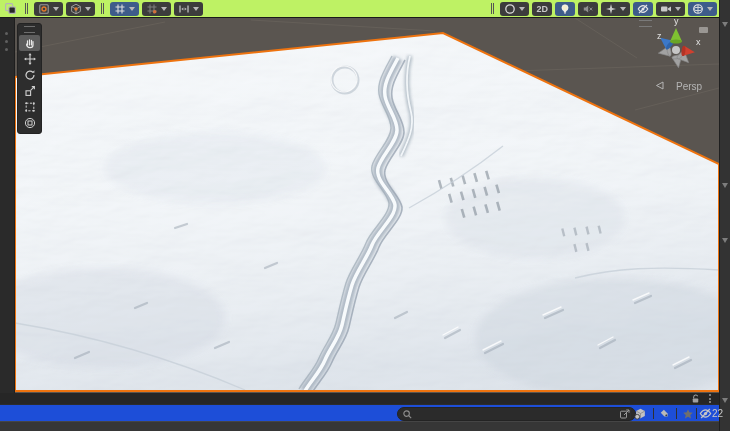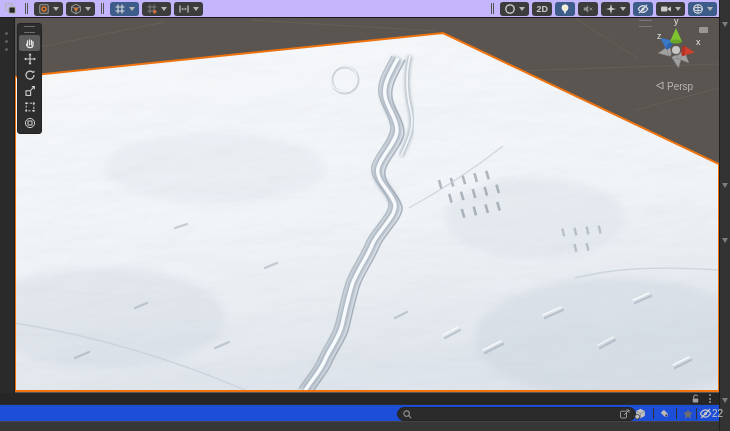--- a/index.html
+++ b/index.html
@@ -1,19 +1,19 @@
 <!DOCTYPE html>
 <html><head>
 <meta charset="utf-8">
 <style>
   html,body{margin:0;padding:0;background:#1e1e1e;}
   #app{position:relative;width:730px;height:431px;background:#383838;overflow:hidden;
        font-family:"Liberation Sans",sans-serif;-webkit-font-smoothing:antialiased;}
   
-  .topbar{position:absolute;left:0;top:0;width:719px;height:18px;background:#c4b5fd;
+  .topbar{position:absolute;left:0;top:0;width:719px;height:18px;background:#bef264;
           border-bottom:1px solid #1a1a1a;box-sizing:border-box;display:flex;
           align-items:center;justify-content:space-between;}
   .tb-group{display:flex;align-items:center;gap:3px;}
   .tb-group.left{padding-left:2px;}
   .tb-group.right{padding-right:2px;}
   .tb-btn{height:14px;border-radius:3px;background:#3c3c3c;display:flex;align-items:center;
           gap:3px;padding:0 4px;cursor:default;}
   .tb-btn.active{background:#3e5c8a;}
   .tb-btn.bare{background:transparent;padding:0 2px;}
   .caret{width:0;height:0;border-left:3px solid transparent;border-right:3px solid transparent;
@@ -35,21 +35,21 @@
   
   .palette{position:absolute;left:2px;top:5px;width:23px;background:#2d2d2d;border:1px solid #232323;
            border-radius:3px;padding:2px 0 2px;}
   .pal-handle{width:11px;height:5px;margin:0 auto 2px;border-top:1.5px solid #6e6e6e;
               border-bottom:1.5px solid #6e6e6e;}
   .pal-btn{width:21px;height:16px;margin:0 auto;display:flex;align-items:center;justify-content:center;
            border-radius:2px;}
   .pal-btn.active{background:#5d5d5d;}
   
   .gizmo{position:absolute;left:629px;top:-4px;width:64px;height:68px;}
-  .persp{position:absolute;left:640px;top:63px;display:flex;align-items:flex-start;gap:3px;
+  .persp{position:absolute;left:640px;top:63px;display:flex;align-items:flex-start;gap:12px;
          color:#b5b5b5;font-size:10px;}
   .ov-handle{position:absolute;left:624px;top:2px;width:13px;height:5px;
              border-top:1.5px solid #7a7a7a;border-bottom:1.5px solid #7a7a7a;}
   .ov-mini{position:absolute;left:684px;top:9px;width:9px;height:6px;border-radius:1px;background:#9a9793;}
   
   .substrip{position:absolute;left:0;top:393px;width:719px;height:11px;background:#262626;}
   .substrip .icons{position:absolute;right:8px;top:0;height:11px;display:flex;gap:8px;align-items:center;}
   .bottombar{position:absolute;left:0;top:404px;width:719px;height:17px;background:#1d4ed8;
              border-top:1px solid #2c2c2c;box-sizing:border-box;}
   .searchbox{position:absolute;left:397px;top:2px;width:229px;height:12px;background:#2b2b2b;

